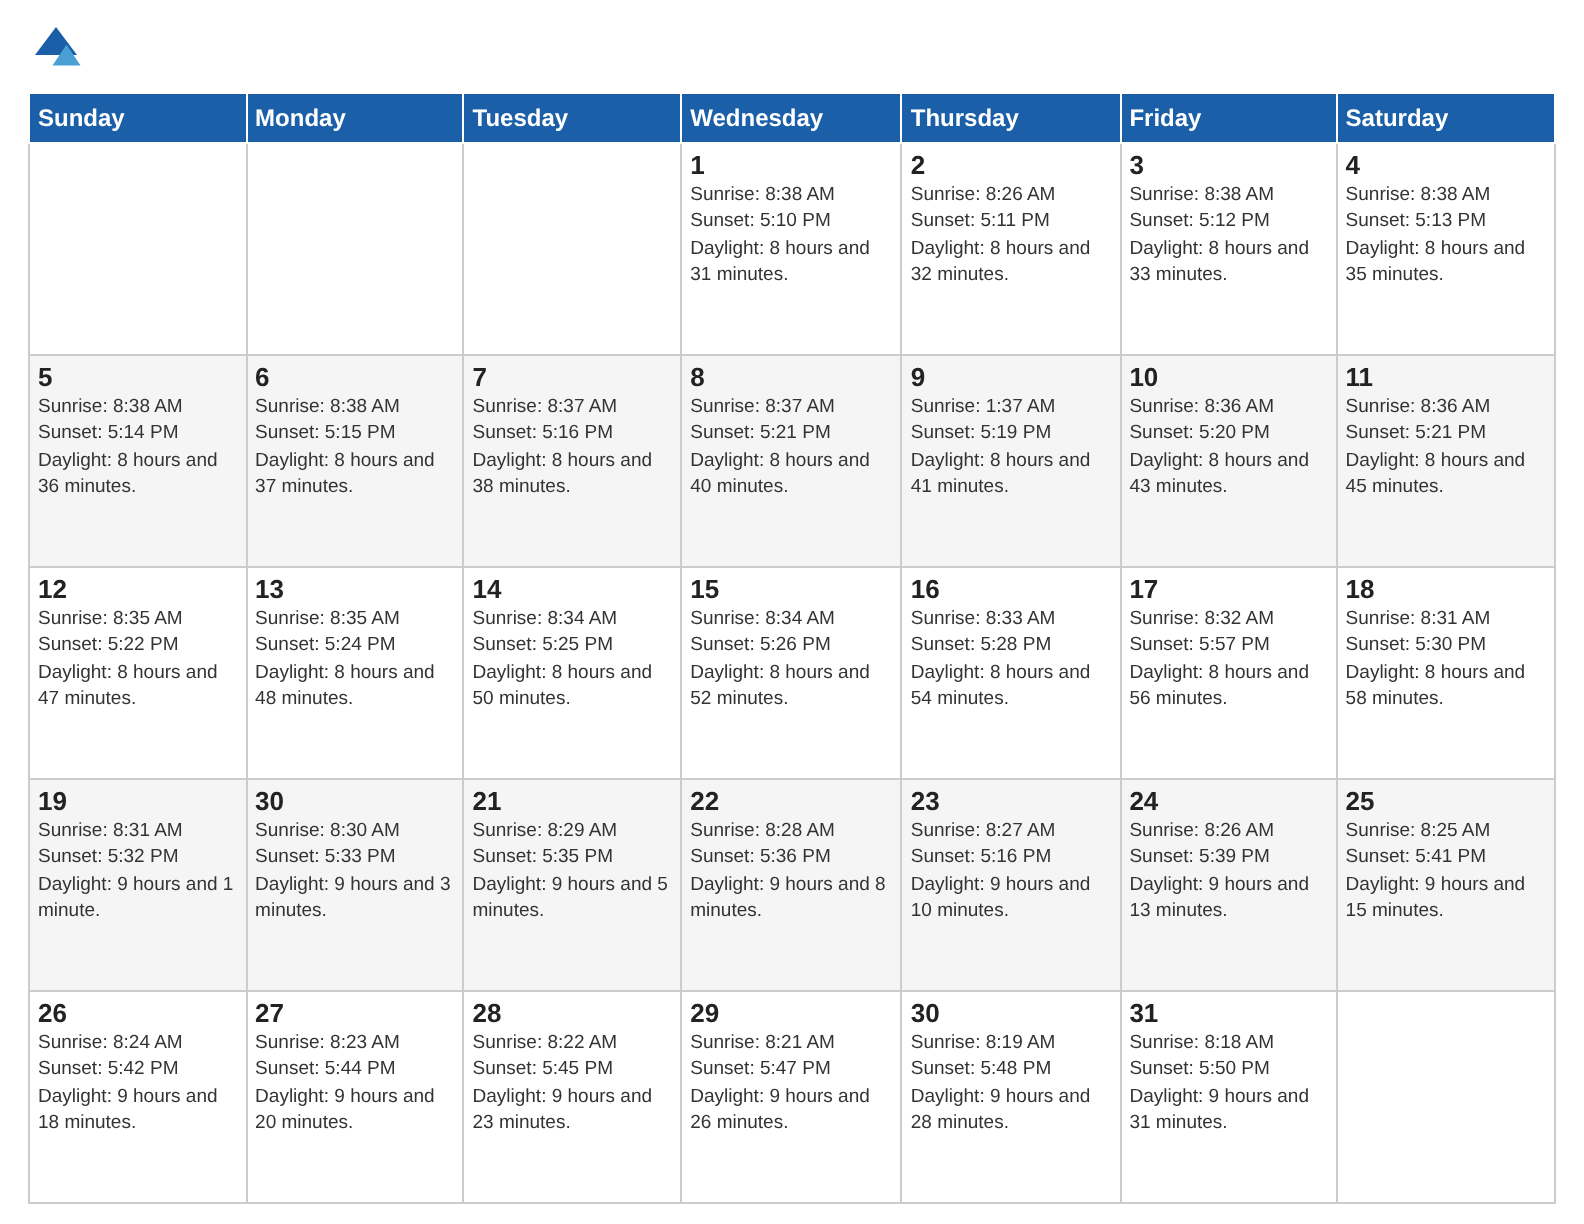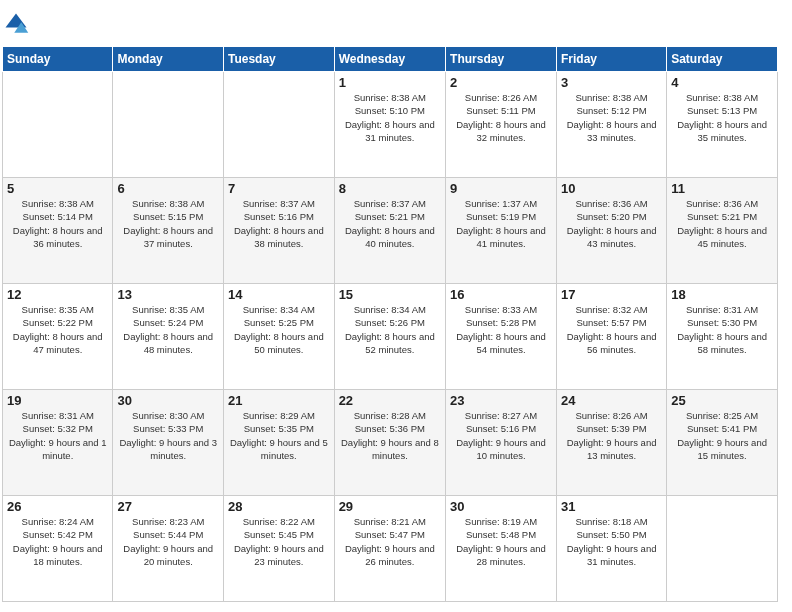--- a/index.html
+++ b/index.html
@@ -6,21 +6,21 @@
     body {
       font-family: Arial, sans-serif;
       background: #fff;
       width: 792px;
       height: 612px;
       overflow: hidden;
     }
     .page {
       width: 792px;
       height: 612px;
-      padding: 10px 14px 10px 2px;
+      padding: 10px 14px 10px 14px;
       display: flex;
       flex-direction: column;
     }
     .header {
       display: flex;
       justify-content: space-between;
       align-items: flex-start;
       margin-bottom: 8px;
     }
     .logo {
@@ -88,21 +88,20 @@
       font-size: 13px;
       font-weight: bold;
       color: #222;
       display: block;
       margin-bottom: 1px;
     }
     .day-info {
       font-size: 9.5px;
       color: #333;
       line-height: 1.4;
-      text-align: center;
     }
     .empty-cell {
       background: #fff !important;
     }
   </style>
 </head>
 <body>
 
 <div class="page">
   <div class="header">

